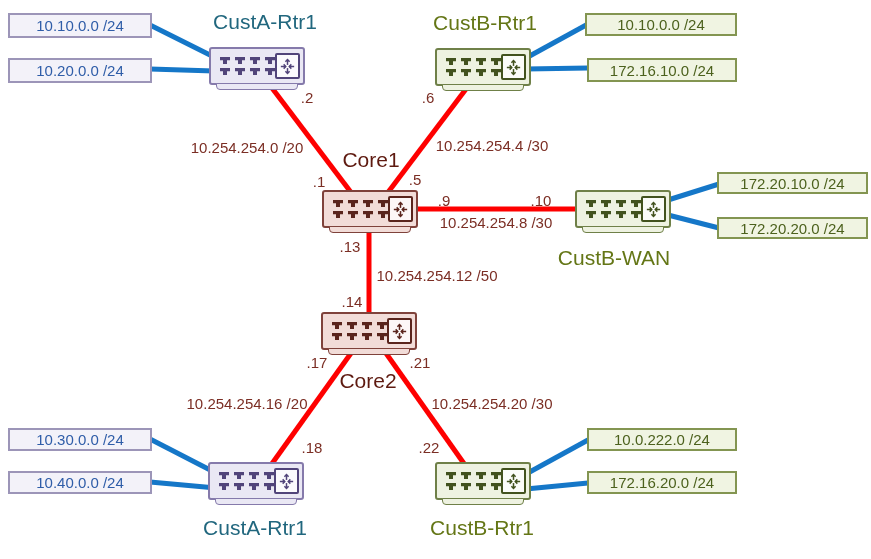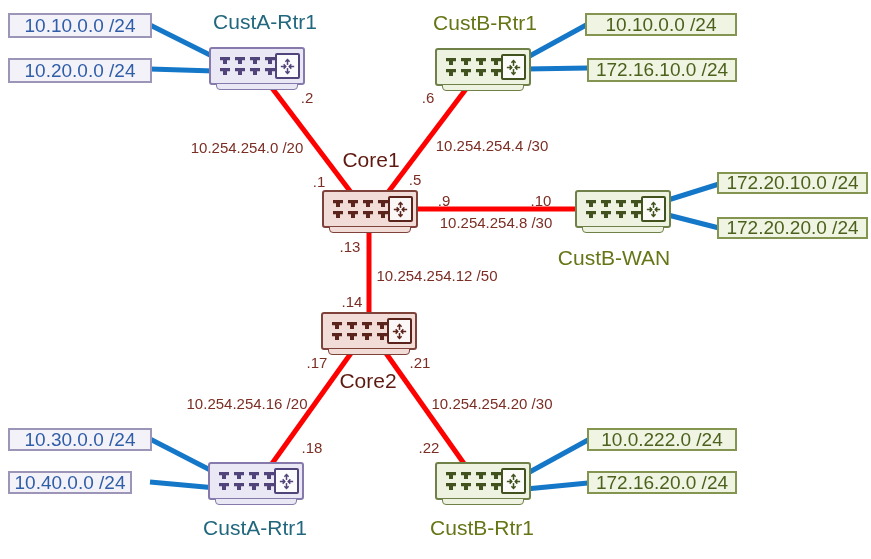--- a/index.html
+++ b/index.html
@@ -34,21 +34,21 @@
     width:26px; height:26px; box-sizing:border-box;
     border:2px solid currentColor; border-radius:2px;
     background:rgba(255,255,255,0.78);
     display:flex; align-items:center; justify-content:center;
   }
   .arrows svg { width:21px; height:21px; stroke:currentColor; fill:none; stroke-width:1.7; stroke-linecap:butt; }
 
   .netbox {
     position:absolute; box-sizing:border-box; z-index:2;
     border:2px solid; display:flex; align-items:center; justify-content:center;
-    font-size:19px; white-space:nowrap;
+    font-size:15px; white-space:nowrap;
   }
   .netbox.a { background:var(--a-box-fill,#f3f2f9); border-color:var(--a-box-border,#9c95b8); color:var(--a-box-text,#2f5da8); }
   .netbox.b { background:var(--b-box-fill,#f0f4e2); border-color:var(--b-box-border,#839551); color:var(--b-box-text,#4c611d); }
 
   .node-label { position:absolute; transform:translate(-50%,-50%); font-size:21px; white-space:nowrap; z-index:3; }
   .node-label.a    { color:var(--a-label,#21677e); }
   .node-label.b    { color:var(--b-label,#647616); }
   .node-label.core { color:var(--core-label,#5e1a10); }
 
   .sub-label, .port-label {
@@ -79,21 +79,21 @@
       <line x1="383" y1="349" x2="465" y2="465" class="p2p"></line>
     </svg>
   <div id="nodes-layer">
       <div class="netbox a" style="left: 8px; top: 13px; width: 144px; height: 25px;">10.10.0.0 /24</div>
       <div class="netbox a" style="left: 8px; top: 58px; width: 144px; height: 25px;">10.20.0.0 /24</div>
       <div class="netbox b" style="left: 585px; top: 13px; width: 152px; height: 23px;">10.10.0.0 /24</div>
       <div class="netbox b" style="left: 587px; top: 58px; width: 150px; height: 24px;">172.16.10.0 /24</div>
       <div class="netbox b" style="left: 717px; top: 172px; width: 151px; height: 22px;">172.20.10.0 /24</div>
       <div class="netbox b" style="left: 717px; top: 217px; width: 151px; height: 22px;">172.20.20.0 /24</div>
       <div class="netbox a" style="left: 8px; top: 428px; width: 144px; height: 23px;">10.30.0.0 /24</div>
-      <div class="netbox a" style="left: 8px; top: 471px; width: 124px; height: 23px;">10.40.0.0 /24</div>
+      <div class="netbox a" style="left: 8px; top: 471px; width: 144px; height: 23px;">10.40.0.0 /24</div>
       <div class="netbox b" style="left: 587px; top: 428px; width: 150px; height: 23px;">10.0.222.0 /24</div>
       <div class="netbox b" style="left: 587px; top: 471px; width: 150px; height: 23px; text-align: right;">172.16.20.0 /24</div>
       <div class="router a" style="left: 209px; top: 47px; width: 96px; height: 38px;">
         <div class="ports">
           <div class="port-glyph"></div>
           <div class="port-glyph"></div>
           <div class="port-glyph"></div>
           <div class="port-glyph"></div>
           <div class="port-glyph"></div>
           <div class="port-glyph"></div>

